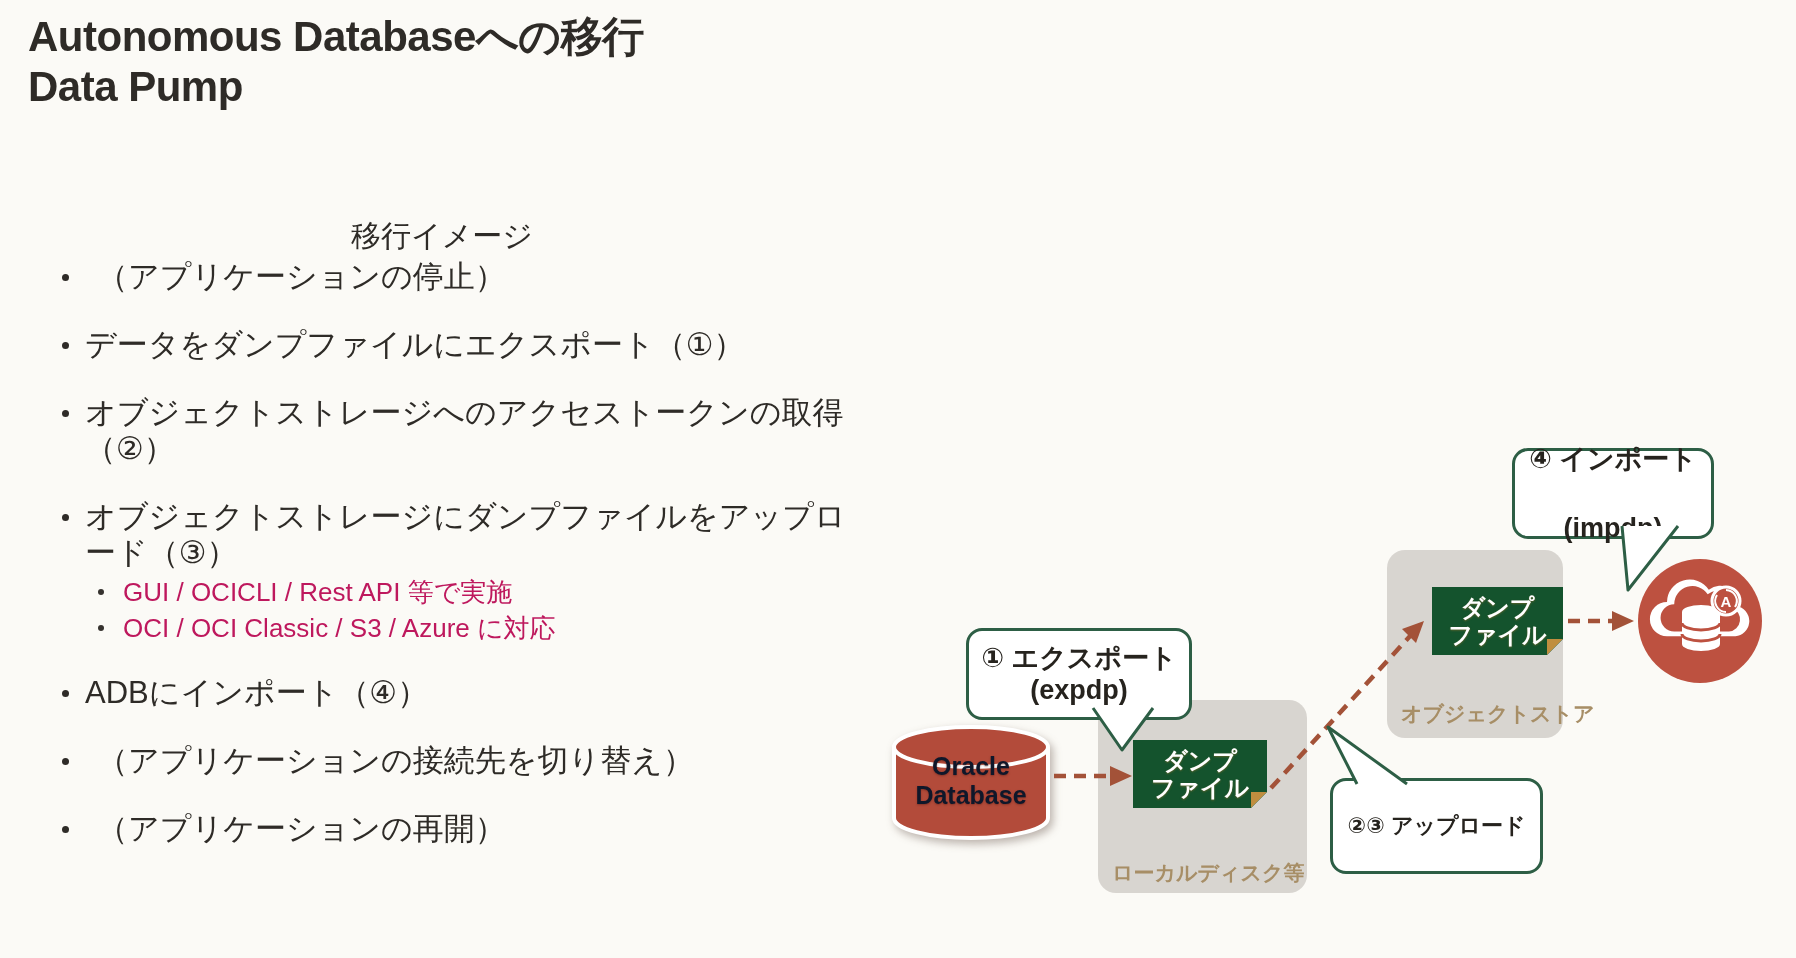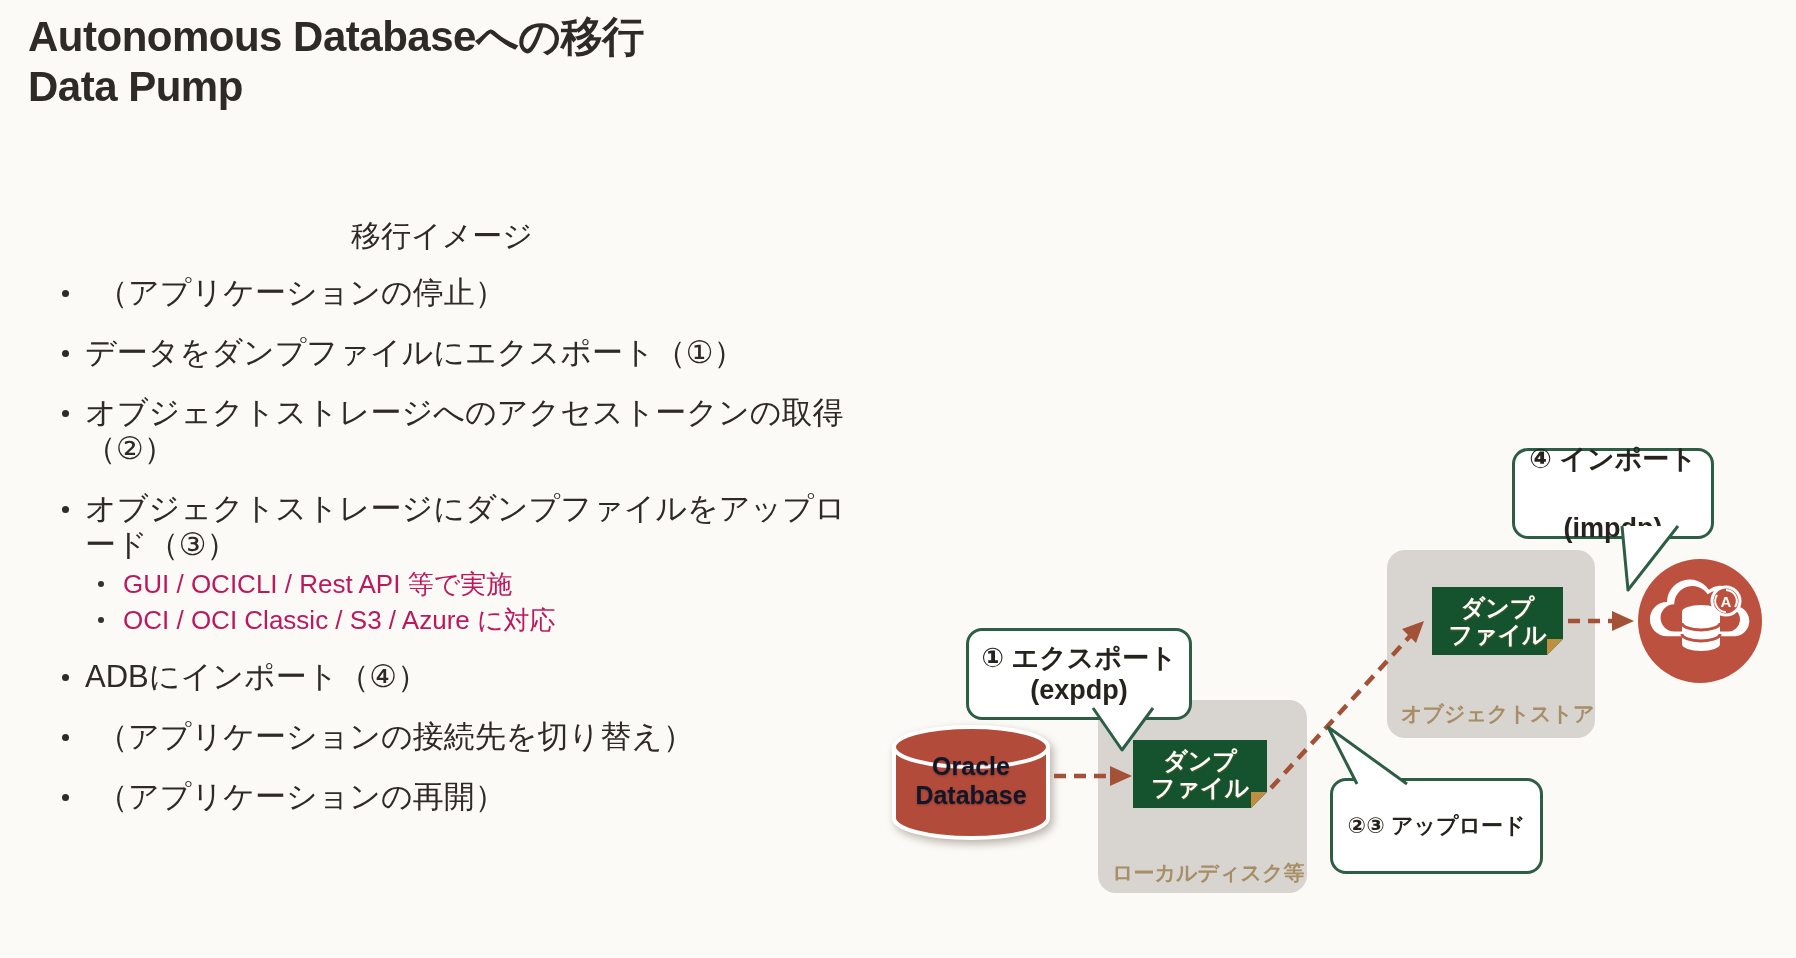--- a/index.html
+++ b/index.html
@@ -8,38 +8,38 @@
 
   
   .title{position:absolute;left:28px;top:12px;margin:0;font-size:42px;line-height:50px;
          font-weight:700;letter-spacing:-0.5px;color:#2e2b27;}
   .title span{display:block;}
 
   
   .content{position:absolute;left:22px;top:218px;width:840px;}
   .list-heading{font-size:30px;line-height:36px;font-weight:400;text-align:center;}
   ul.steps{list-style:none;margin:0;padding:0;}
-  li.l1{position:relative;font-size:31px;line-height:36px;margin-top:24px;padding-left:63px;}
-  li.l1.first{margin-top:21px;}
+  li.l1{position:relative;font-size:31px;line-height:36px;margin-top:32px;padding-left:63px;}
+  li.l1.first{margin-top:5px;}
   li.l1::before{content:"";position:absolute;left:40px;top:15px;width:7px;height:7px;
                 border-radius:50%;background:#2e2b27;}
   li.l1.paren{padding-left:75px;}
   li.l2{position:relative;font-size:26px;line-height:30px;margin-top:6px;padding-left:101px;color:#be185d;}
   li.l2::before{content:"";position:absolute;left:76px;top:12px;width:6px;height:6px;
                 border-radius:50%;background:#35322e;}
 
   
   .diagram{position:absolute;inset:0;}
   .layer{position:absolute;left:0;top:0;pointer-events:none;}
   .layer-under{z-index:2;}
   .layer-over{z-index:5;}
 
   .gbox{position:absolute;background:#d8d5d0;border-radius:18px;z-index:1;}
   .gbox-local{left:1098px;top:700px;width:209px;height:193px;}
-  .gbox-obj{left:1387px;top:550px;width:208px;height:188px;}
+  .gbox-obj{left:1387px;top:550px;width:176px;height:188px;}
   .glabel{position:absolute;left:14px;bottom:6px;font-weight:700;font-size:21px;color:#a78e66;white-space:nowrap;}
   .gbox-obj .glabel{bottom:10px;}
 
   .note{position:absolute;background:#14532d;z-index:3;display:flex;flex-direction:column;
         align-items:center;justify-content:center;color:#fff;font-weight:700;
         font-size:24px;line-height:27px;text-align:center;
         text-shadow:0 1px 2px rgba(150,110,40,.55);
         clip-path:polygon(0 0,100% 0,100% calc(100% - 16px),calc(100% - 16px) 100%,0 100%);}
   .note .fold{position:absolute;right:0;bottom:0;width:16px;height:16px;background:#c08e3f;
               clip-path:polygon(0 0,100% 0,0 100%);}

